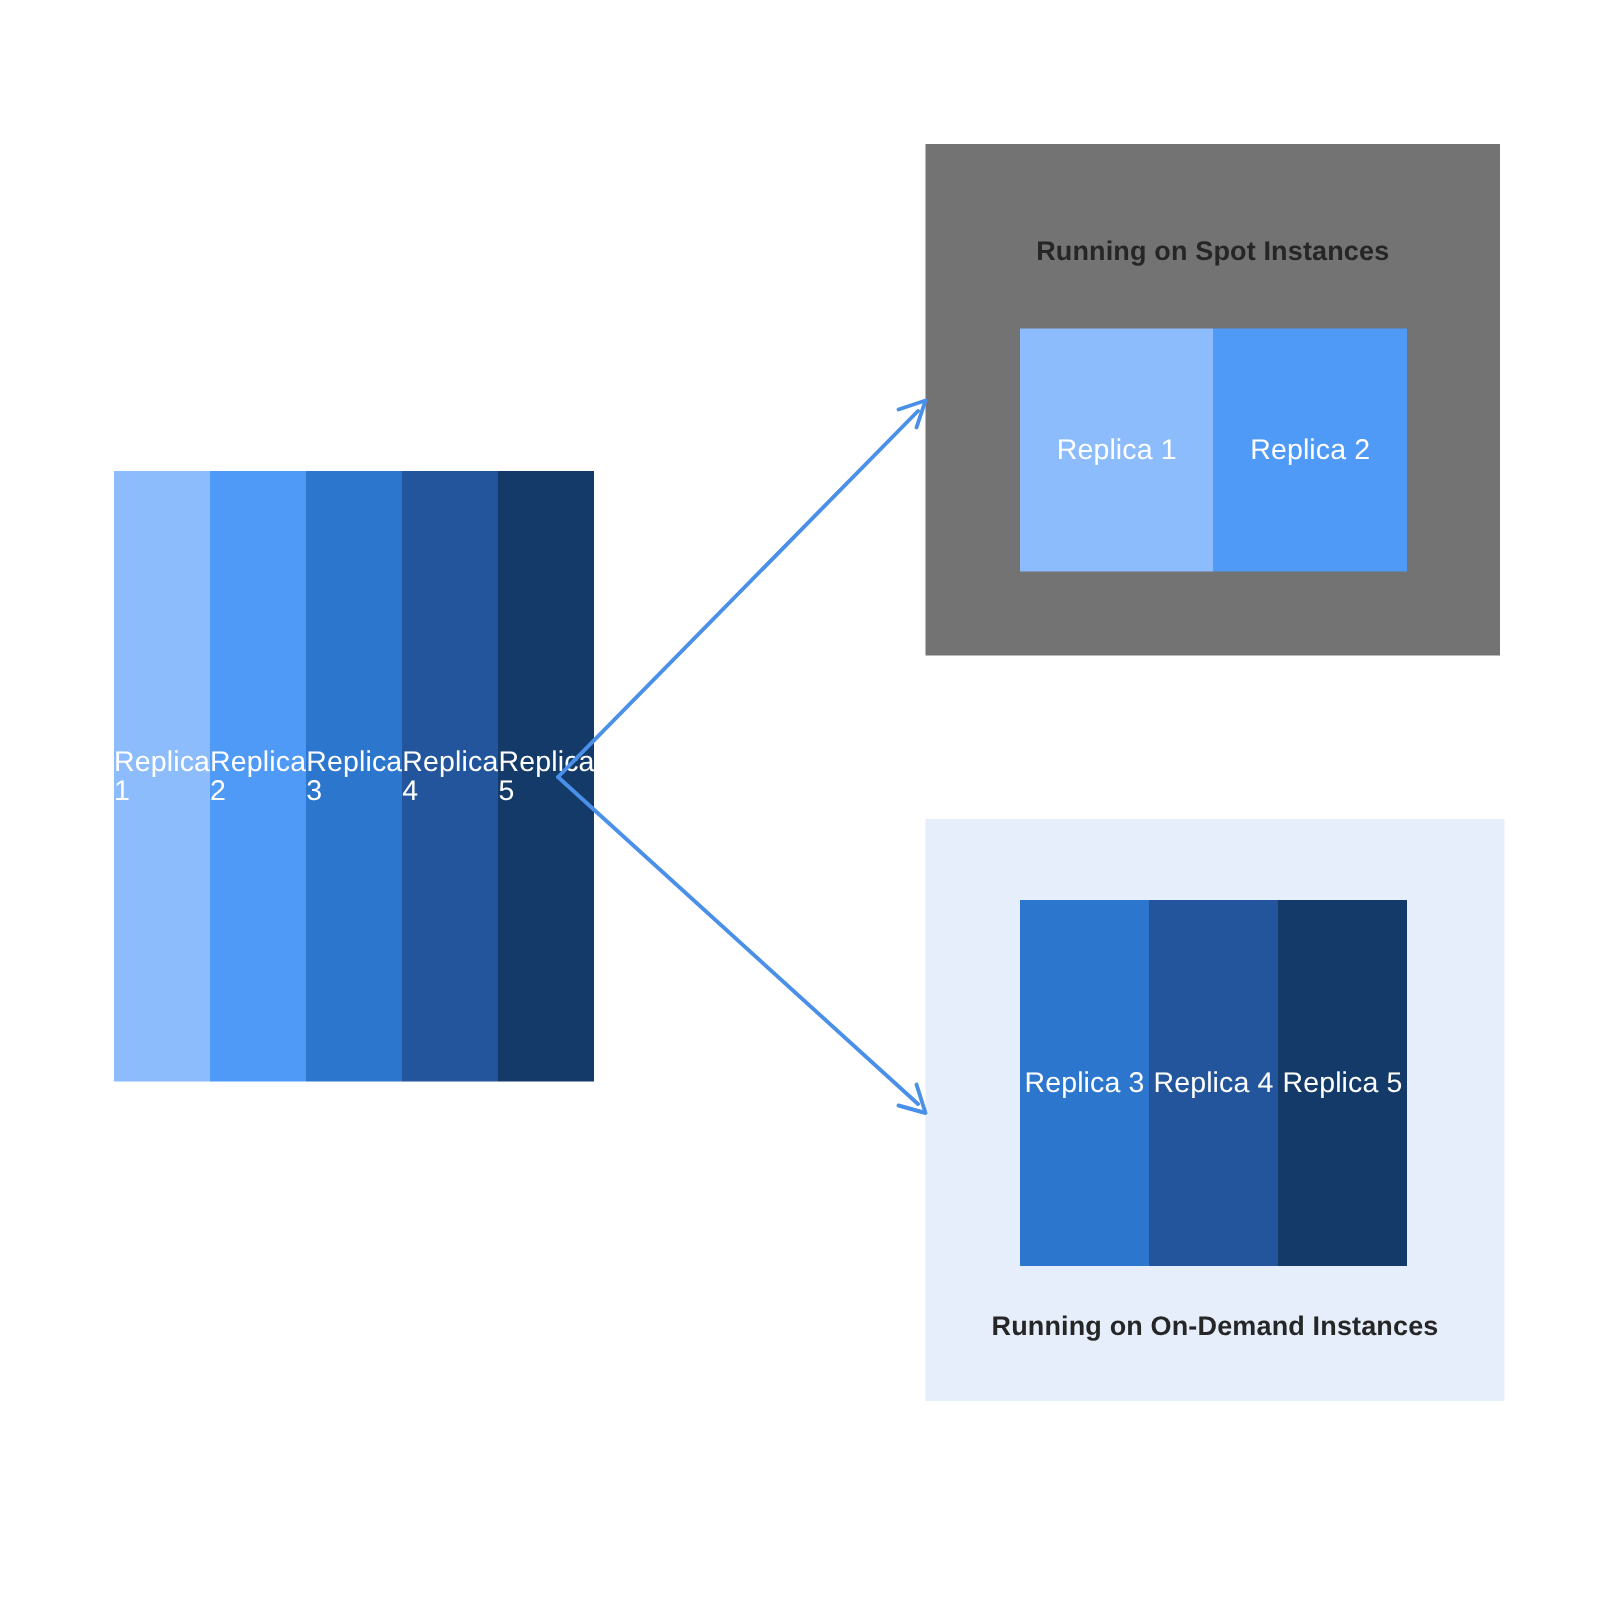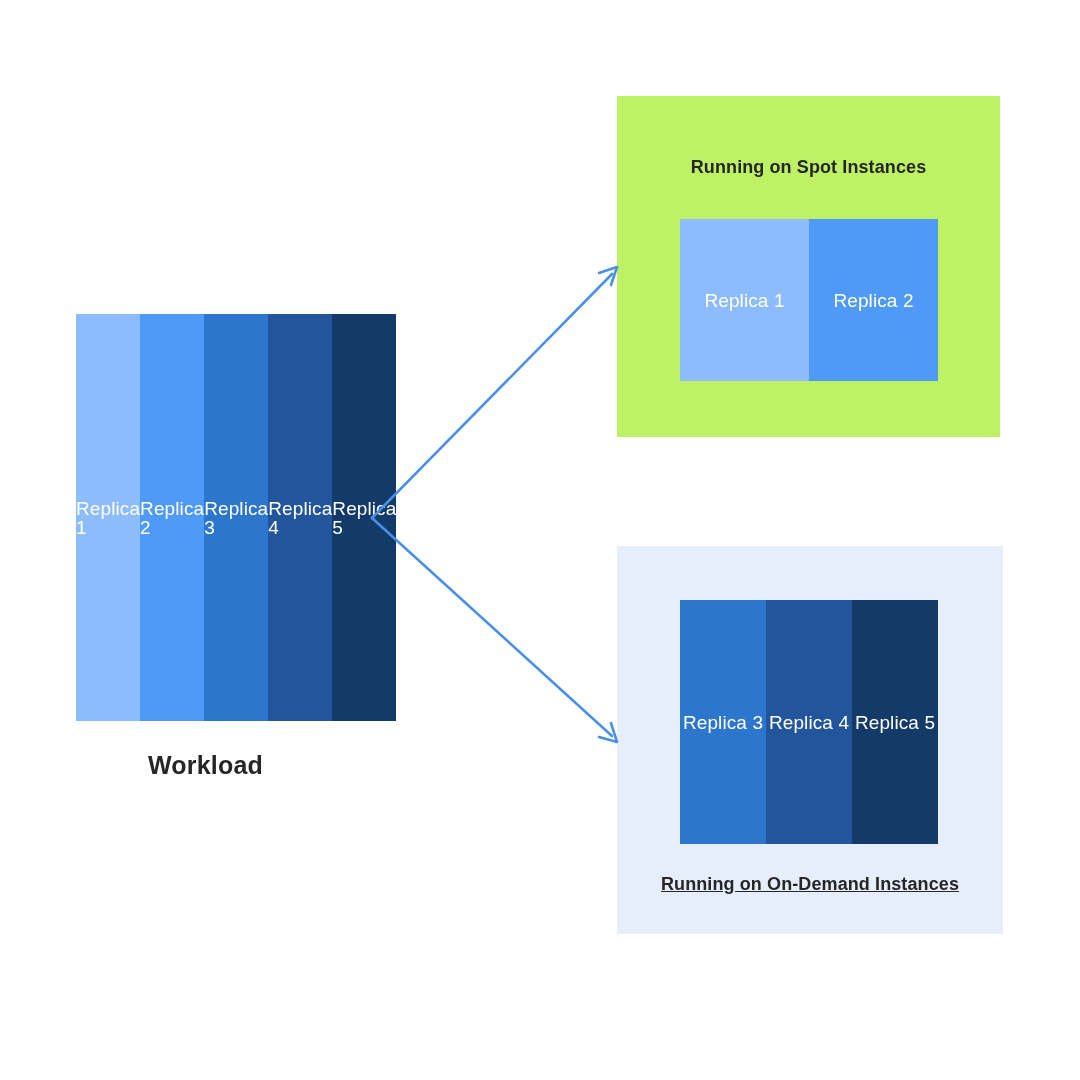--- a/index.html
+++ b/index.html
@@ -133,24 +133,23 @@
       <div class="replica" style="background: rgb(45, 118, 205); color: rgb(255, 255, 255);">
         <span>Replica 3</span>
       </div>
       <div class="replica" style="background: rgb(34, 85, 156); color: rgb(255, 255, 255);">
         <span>Replica 4</span>
       </div>
       <div class="replica" style="background: rgb(19, 58, 105); color: rgb(255, 255, 255);">
         <span>Replica 5</span>
       </div>
     </div>
-    <div id="workload-label" style="color: rgb(38, 38, 38);">Workload</div>
   </div>
 
-  <div id="panel-spot" class="panel" style="background: #bef264;">
+  <div id="panel-spot" class="panel" style="background: #737373;">
     <div class="panel-title" style="color: rgb(38, 38, 38);">Running on Spot Instances</div>
     <div id="spot-stack" class="stack">
       <div class="replica" style="background: rgb(140, 188, 251); color: rgb(255, 255, 255);">
         <span>Replica 1</span>
       </div>
       <div class="replica" style="background: rgb(79, 153, 247); color: rgb(255, 255, 255);">
         <span>Replica 2</span>
       </div>
     </div>
   </div>
@@ -160,21 +159,21 @@
       <div class="replica" style="background: rgb(45, 118, 205); color: rgb(255, 255, 255);">
         <span>Replica 3</span>
       </div>
       <div class="replica" style="background: rgb(34, 85, 156); color: rgb(255, 255, 255);">
         <span>Replica 4</span>
       </div>
       <div class="replica" style="background: rgb(19, 58, 105); color: rgb(255, 255, 255);">
         <span>Replica 5</span>
       </div>
     </div>
-    <div class="panel-title" style="color: rgb(38, 38, 38); text-decoration: underline;">Running on On-Demand Instances</div>
+    <div class="panel-title" style="color: rgb(38, 38, 38);">Running on On-Demand Instances</div>
   </div>
 
   <svg id="arrows" viewBox="0 0 1080 1080">
     <g>
       <line id="arrow-spot-line" x1="372" y1="518" x2="612" y2="274" stroke="#4a90e8" stroke-width="2.6" stroke-linecap="round"></line>
       <polyline id="arrow-spot-head" points="599,273 617,267 611,285" fill="none" stroke="#4a90e8" stroke-width="2.6" stroke-linecap="round" stroke-linejoin="round"></polyline>
     </g>
     <g>
       <line id="arrow-ondemand-line" x1="372" y1="518" x2="612" y2="736" stroke="#4a90e8" stroke-width="2.6" stroke-linecap="round"></line>
       <polyline id="arrow-ondemand-head" points="611,723 617,742 599,737" fill="none" stroke="#4a90e8" stroke-width="2.6" stroke-linecap="round" stroke-linejoin="round"></polyline>

